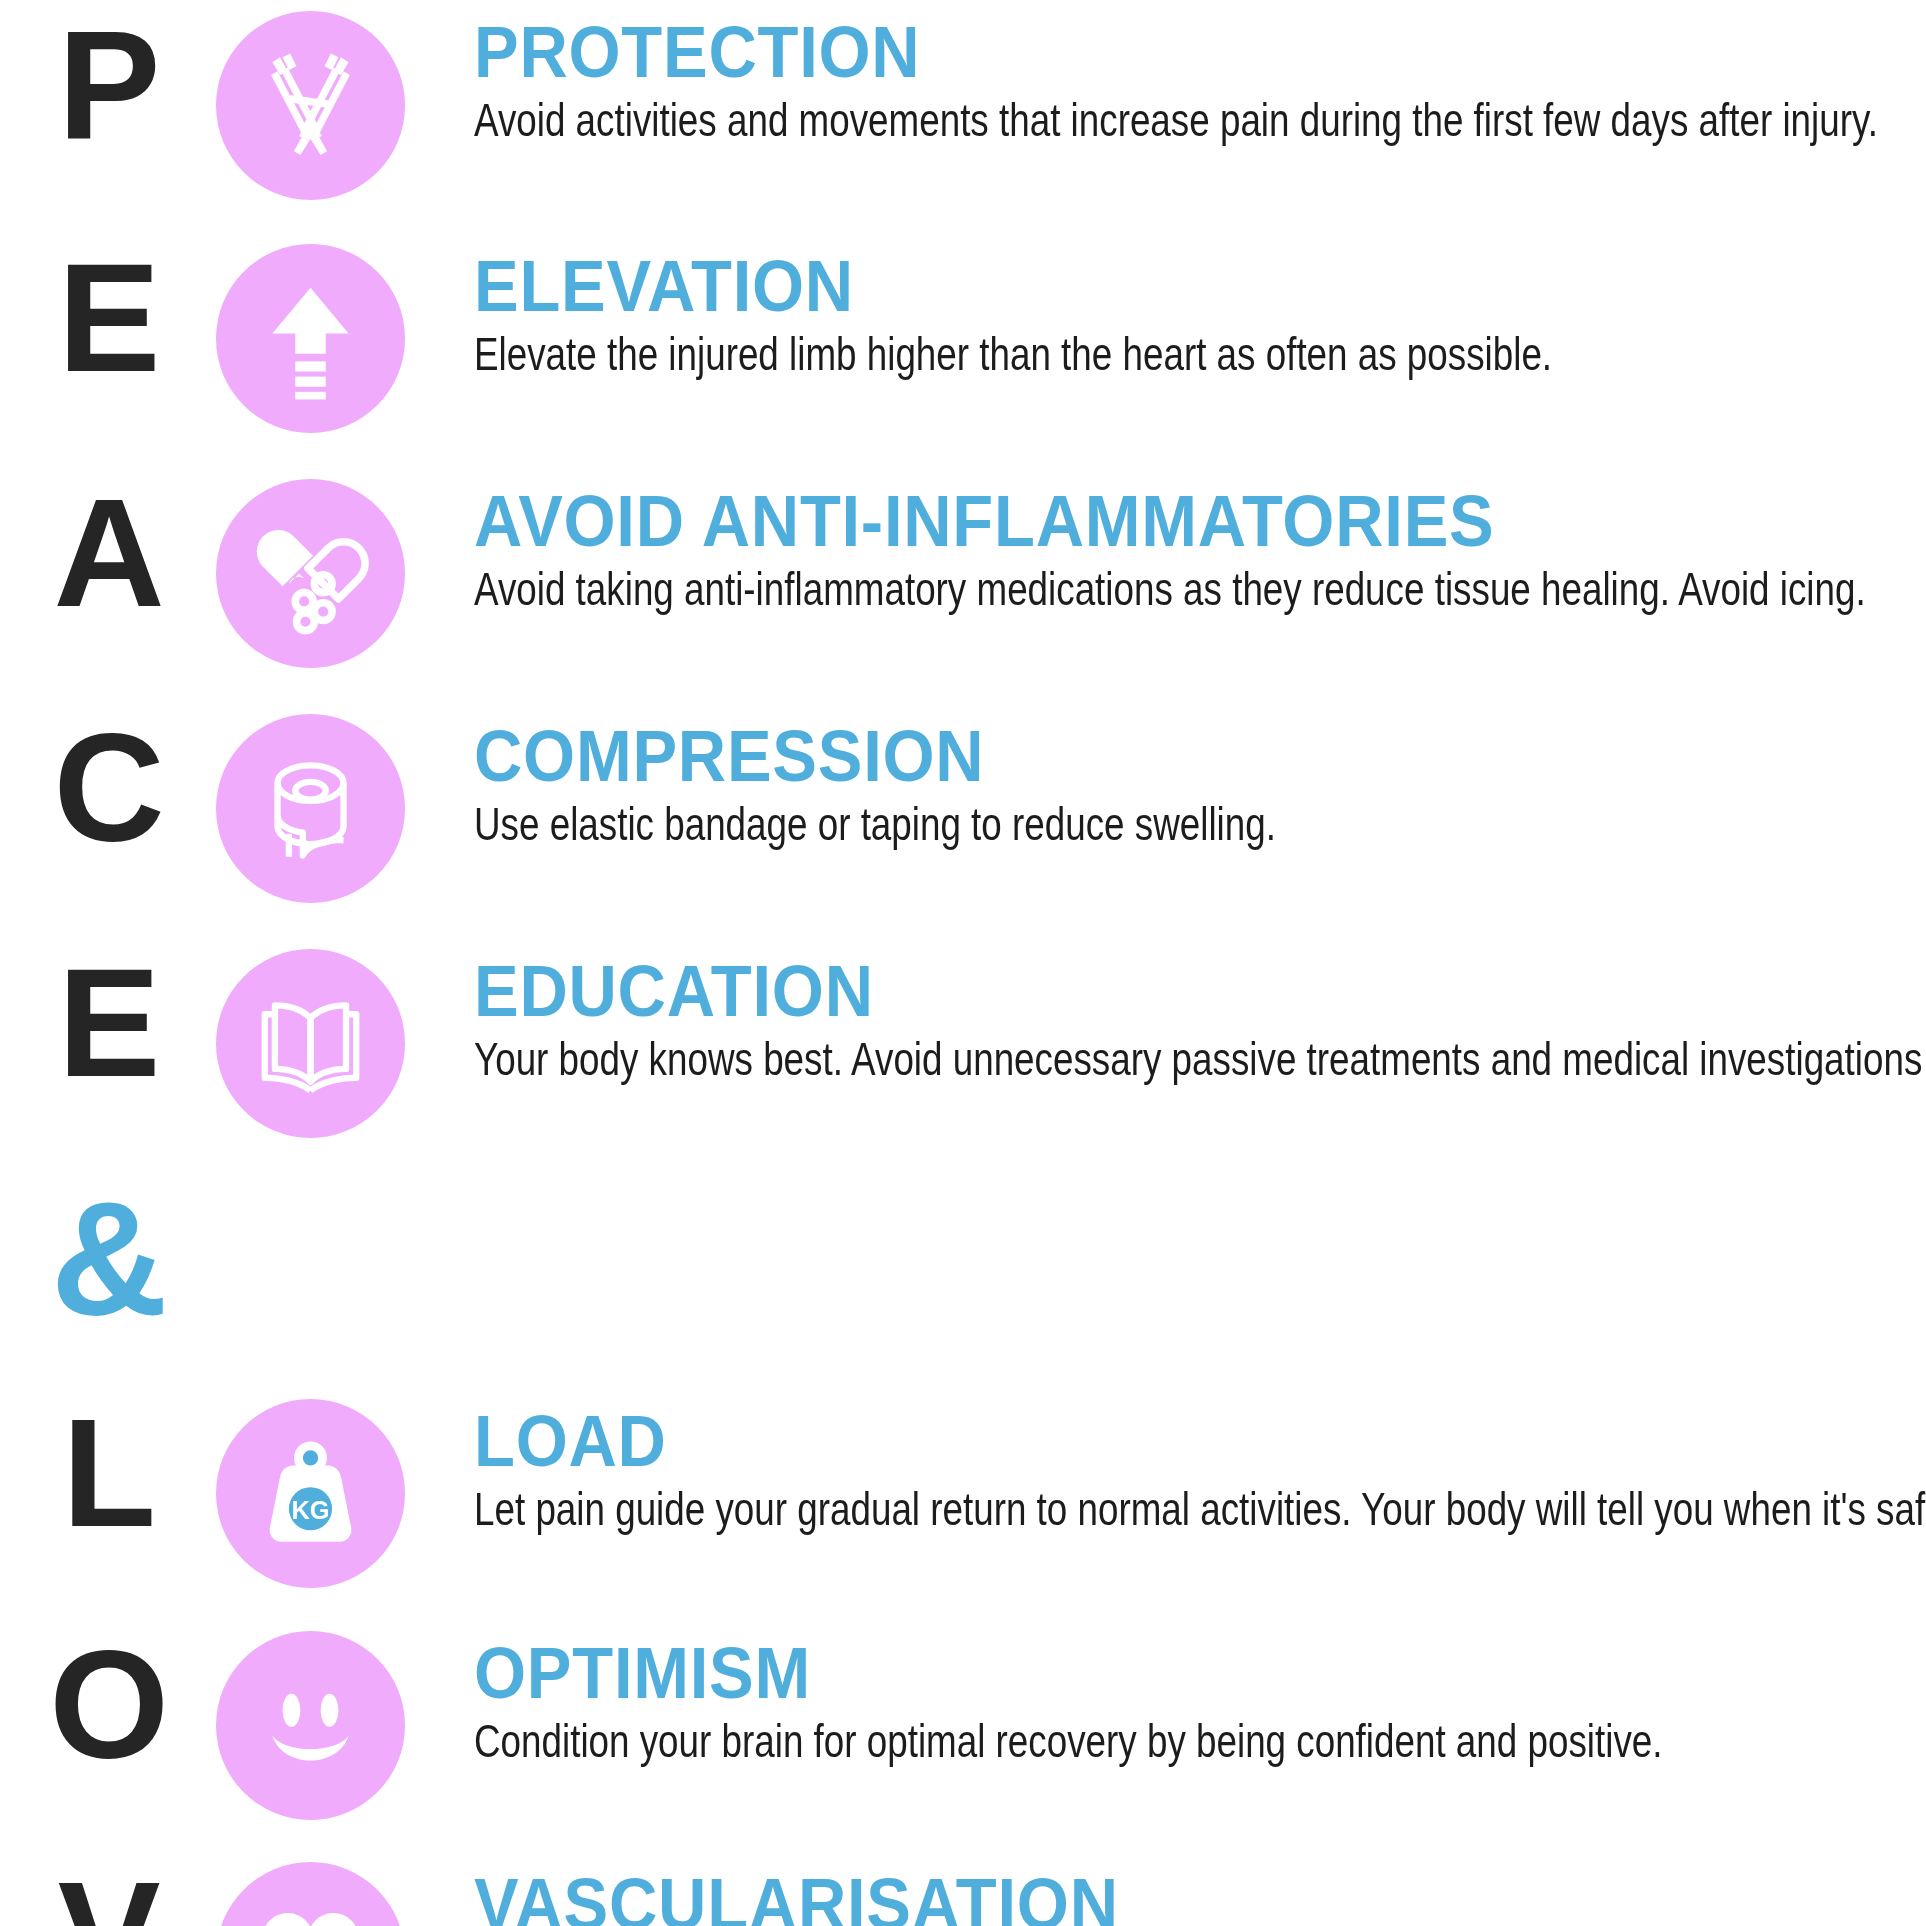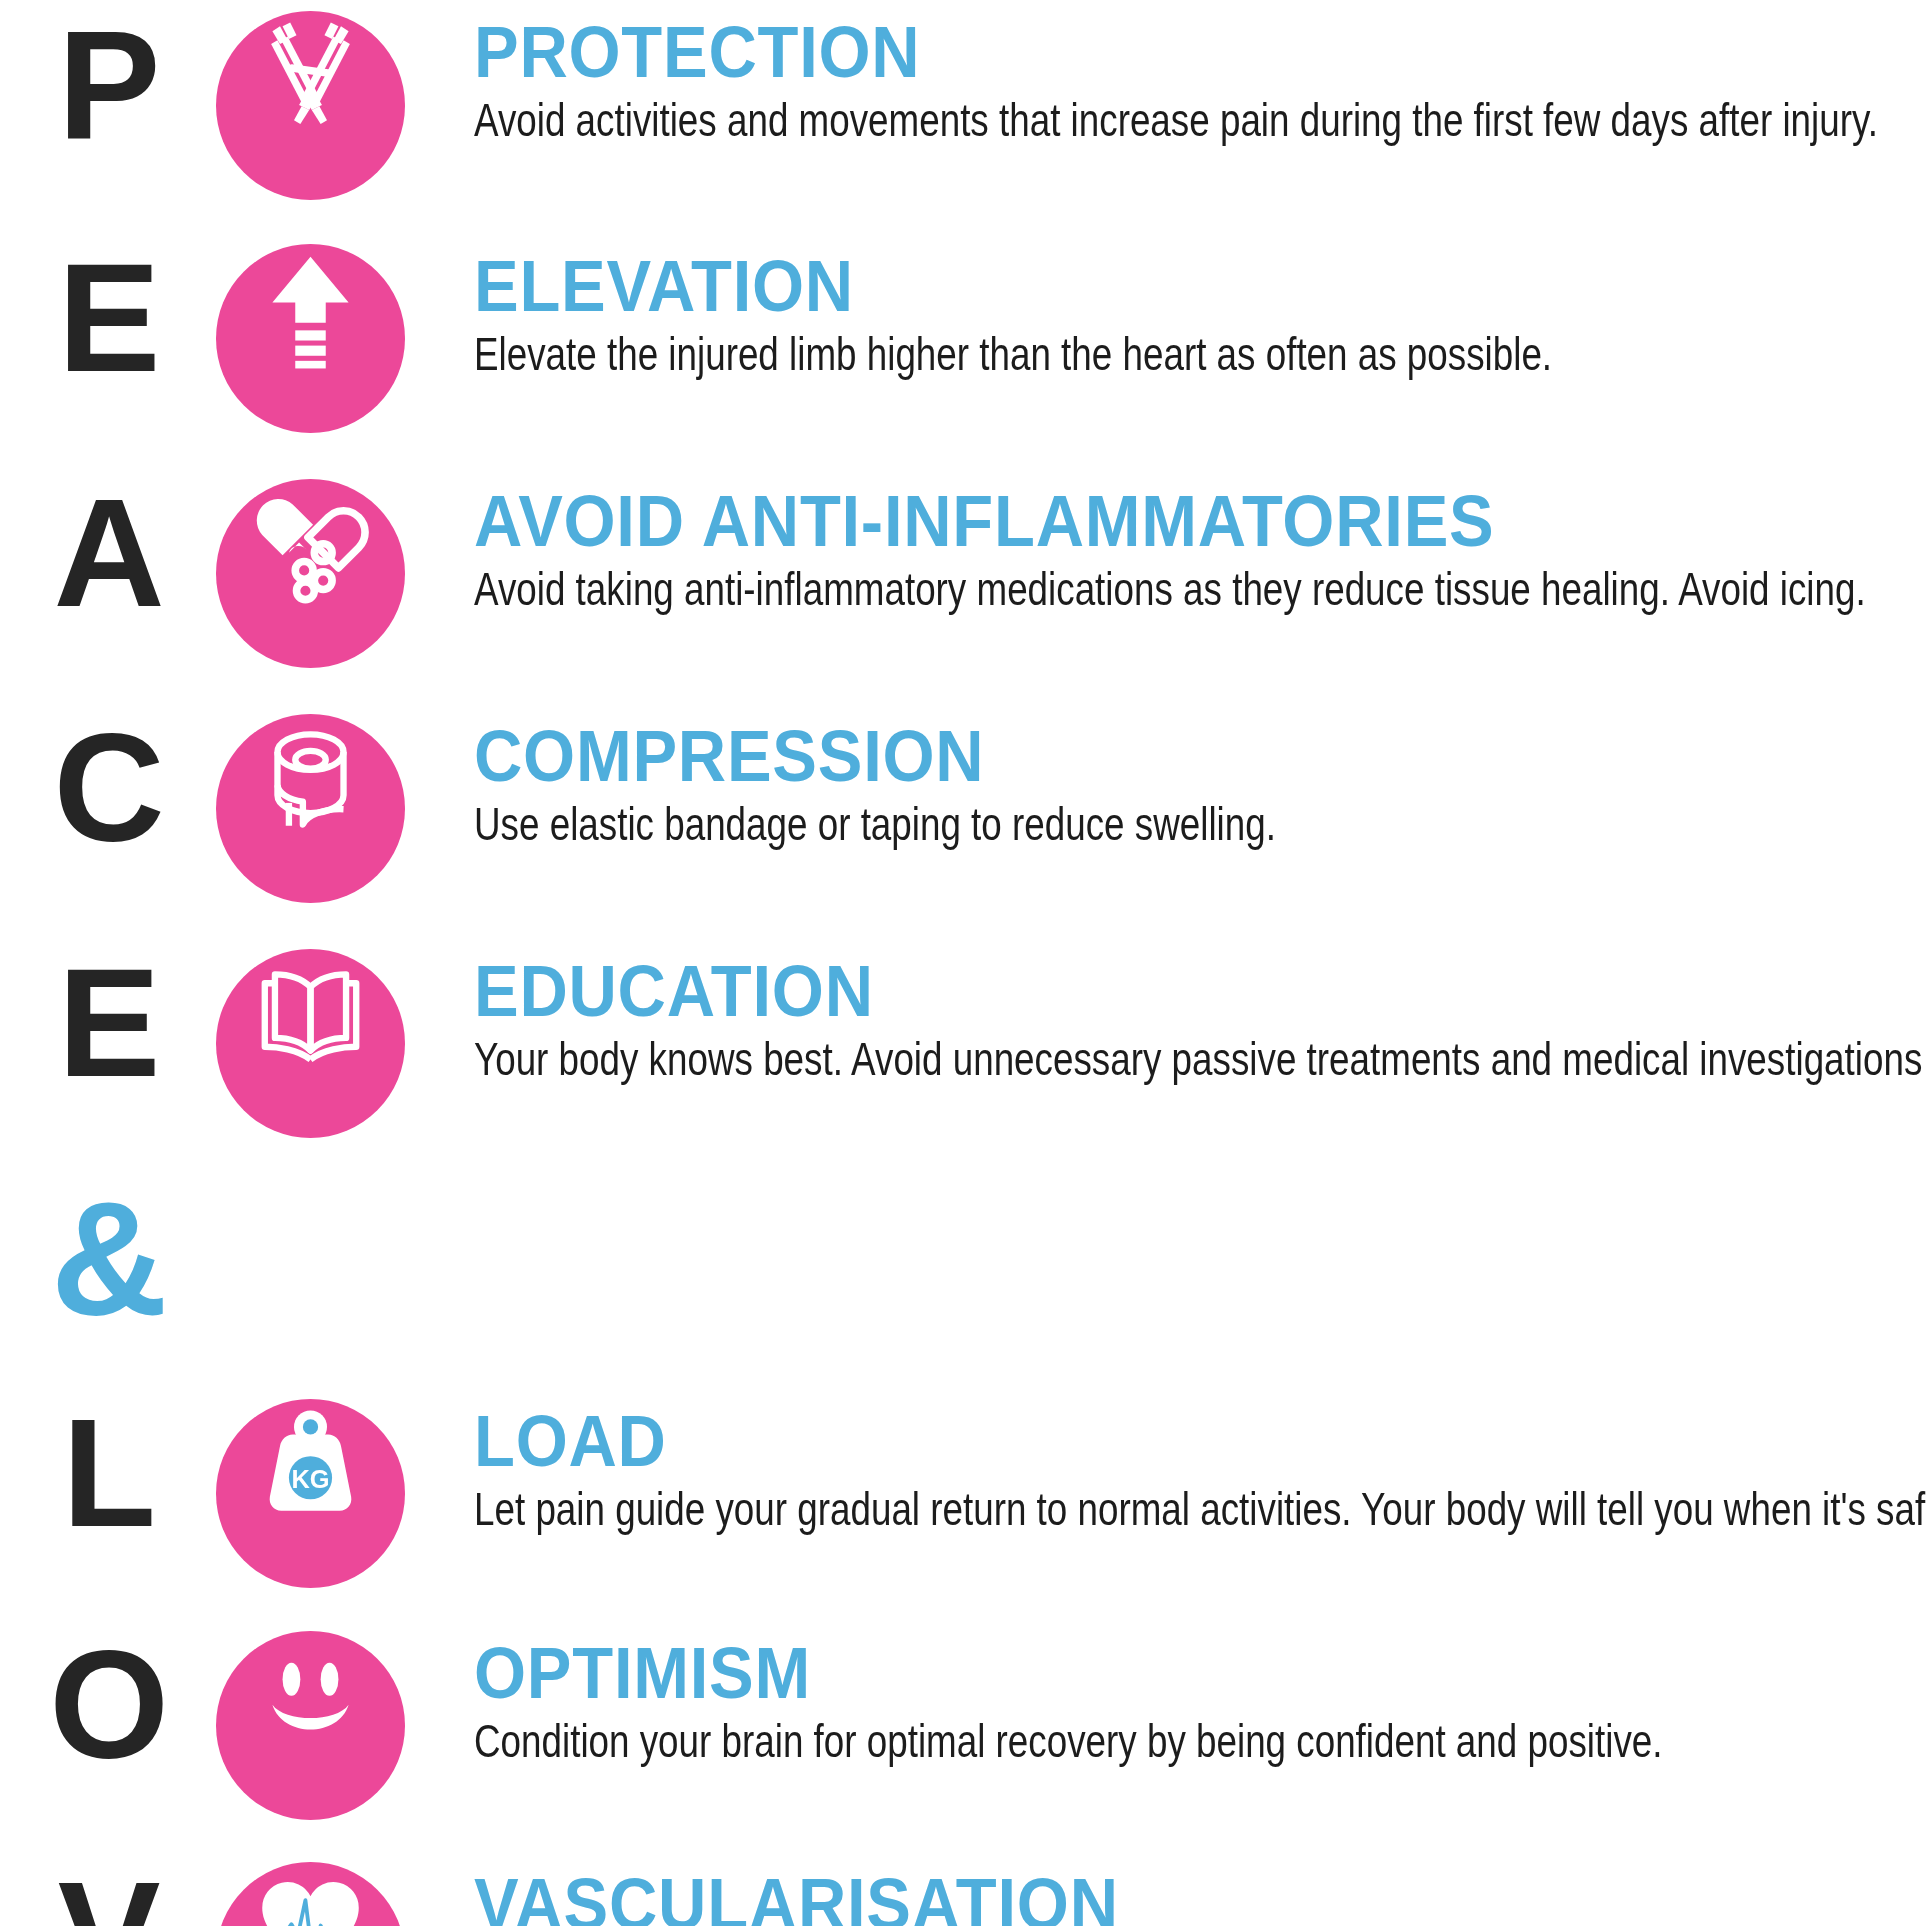--- a/index.html
+++ b/index.html
@@ -33,22 +33,22 @@
     left:216px;
     width:2195px;
     height:200px;
     display:flex;
     align-items:flex-start;
   }
   .badge{
     flex:0 0 auto;
     width:189px;height:189px;
     border-radius:50%;
-    background:#ec4899;
-    display:flex;justify-content:center;
+    background:#f0abfc;
+    display:flex;align-items:center;justify-content:center;
     margin-top:3.1px;
   }
   .badge svg{display:block;width:127px;height:127px;}
   .txt{
     flex:1 1 auto;
     padding-left:69px;
     padding-top:8.5px;
   }
   .head{
     font-family:"Liberation Sans", sans-serif;

